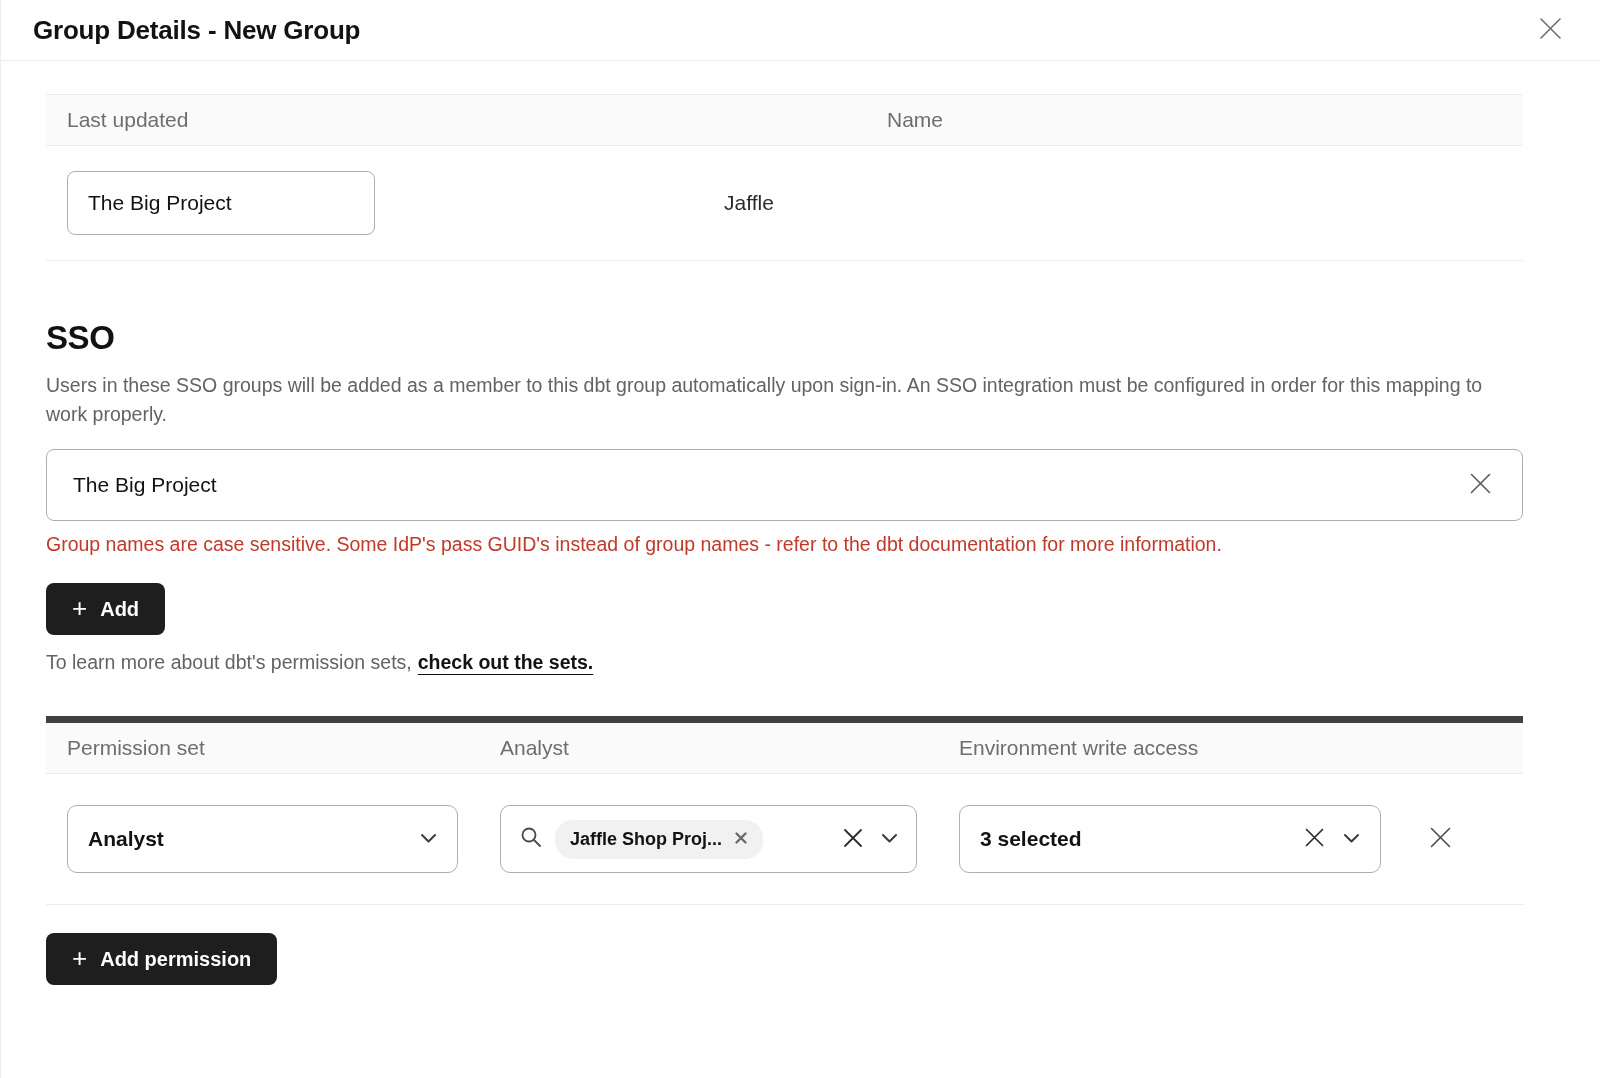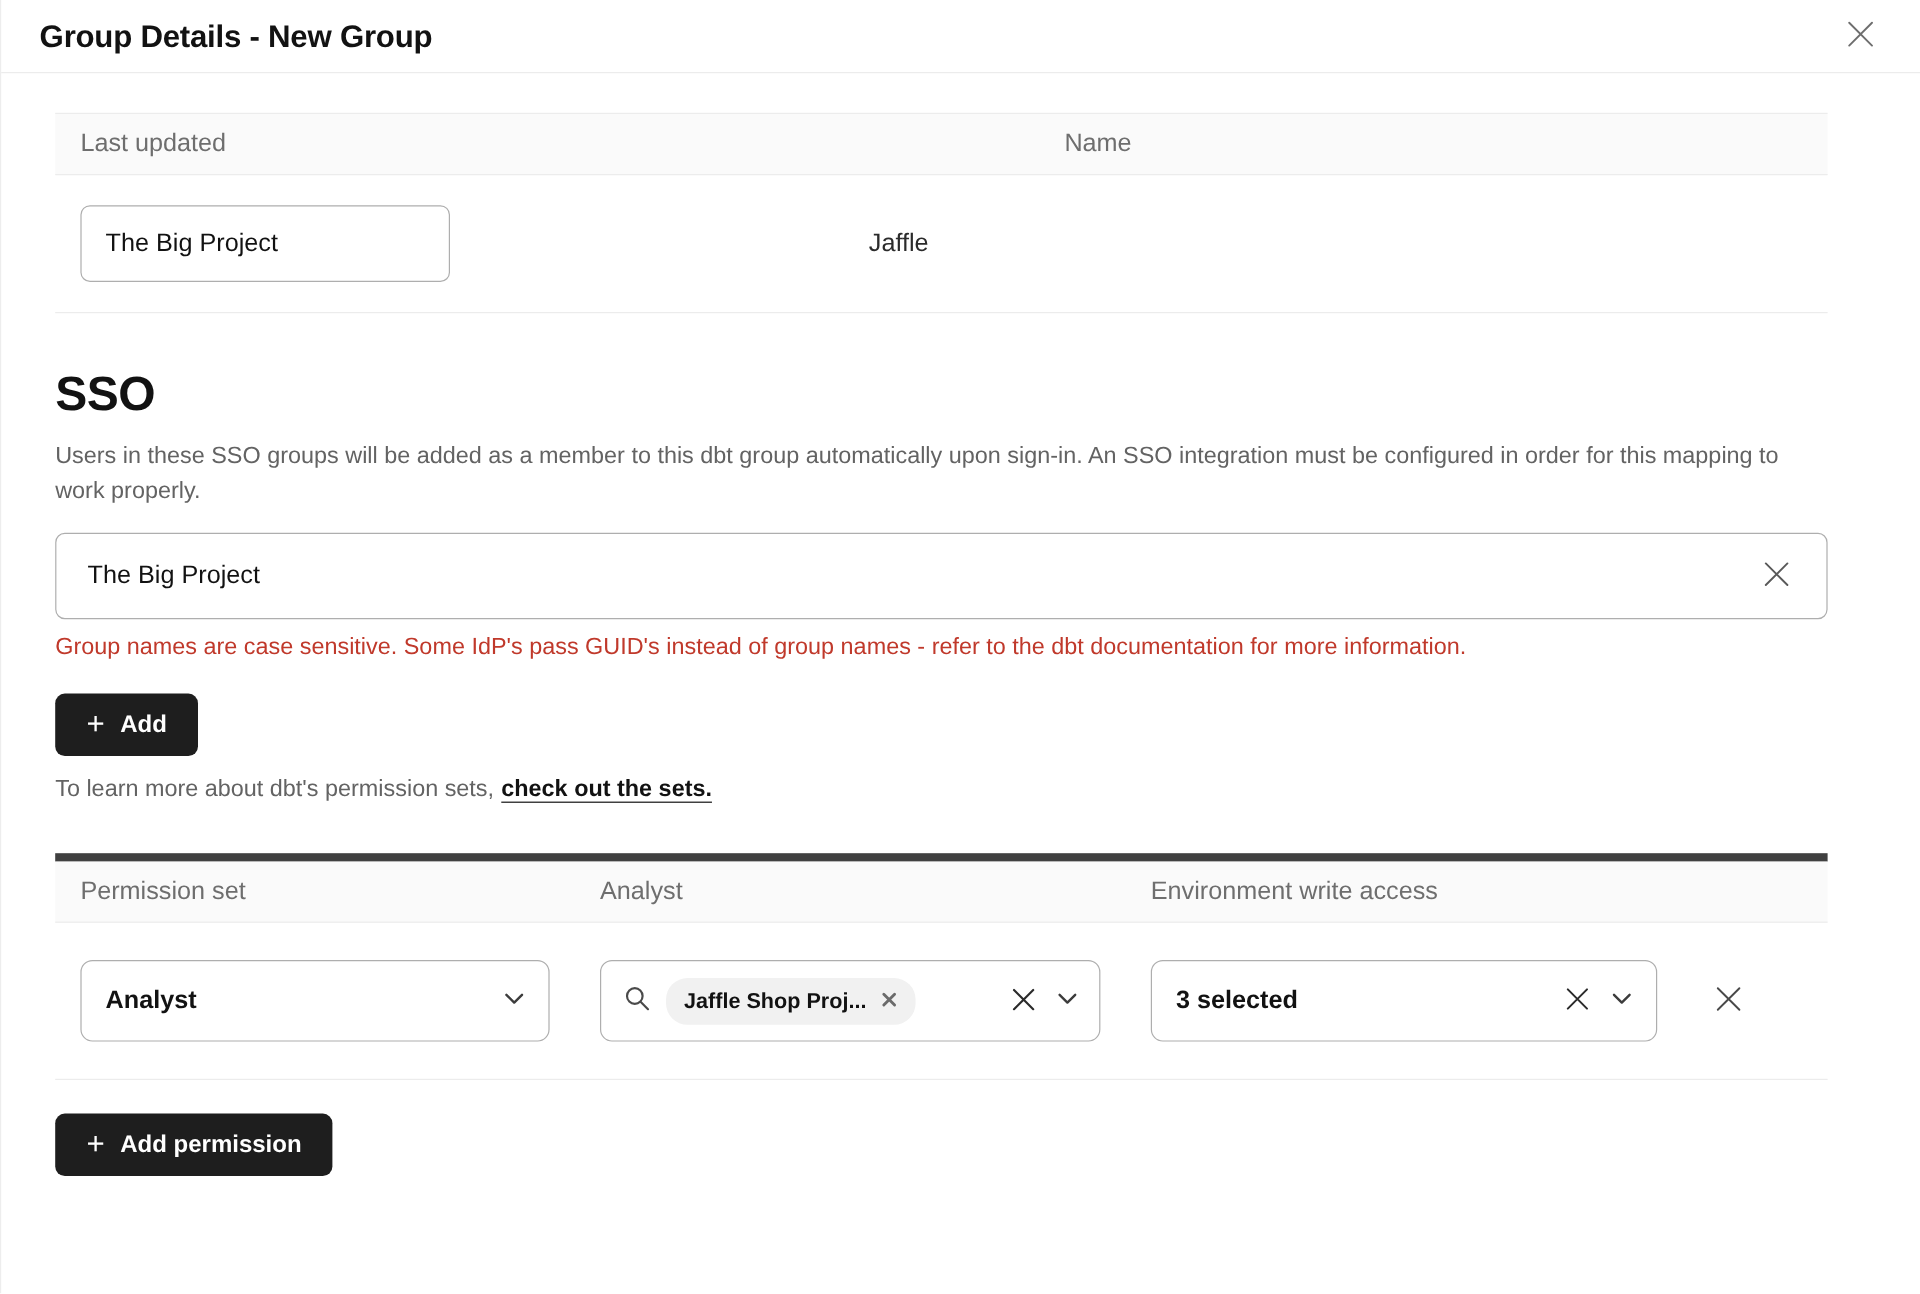--- a/index.html
+++ b/index.html
@@ -21,21 +21,21 @@
   .t-header .cell { font-size:21px; color:#6e6e6e; padding:13px 21px; }
   .col-name { width:657px; flex:0 0 auto; }
   .col-updated { flex:1; }
   .t-row { display:flex; align-items:center; padding:25px 0; border-bottom:1px solid #ececec; }
   .t-row .cell { padding:0 21px; display:flex; align-items:center; }
   .name-input { width:308px; height:64px; border:1px solid #aeaeae; border-radius:8px; font-size:21px;
                 font-weight:500; padding:0 20px; color:#121212; font-family:inherit; outline:none; background:#fff; }
   .updated-value { font-size:21px; color:#2b2b2b; }
 
   
-  .section-heading { font-size:40px; font-weight:700; color:#121212; margin:46px 0 0; letter-spacing:-0.4px; }
+  .section-heading { font-size:33px; font-weight:700; color:#121212; margin:58px 0 0; letter-spacing:-0.4px; }
   .section-desc { font-size:19.5px; line-height:29px; color:#636363; margin:14px 0 0; max-width:1470px; }
 
   
   .sso-input-wrap { margin-top:20px; height:72px; border:1px solid #aeaeae; border-radius:8px;
                     display:flex; align-items:center; padding:0 24px; background:#fff; }
   .sso-input { flex:1; border:none; outline:none; font-size:21px; color:#121212; font-family:inherit; background:transparent; }
   .error-text { margin-top:10px; font-size:19.5px; line-height:26px; }
 
   .btn-dark { display:inline-flex; align-items:center; gap:13px; background:#1e1e1e; color:#fff; border:none;
               border-radius:8px; padding:0 26px; height:52px; font-size:20px; font-weight:700;

